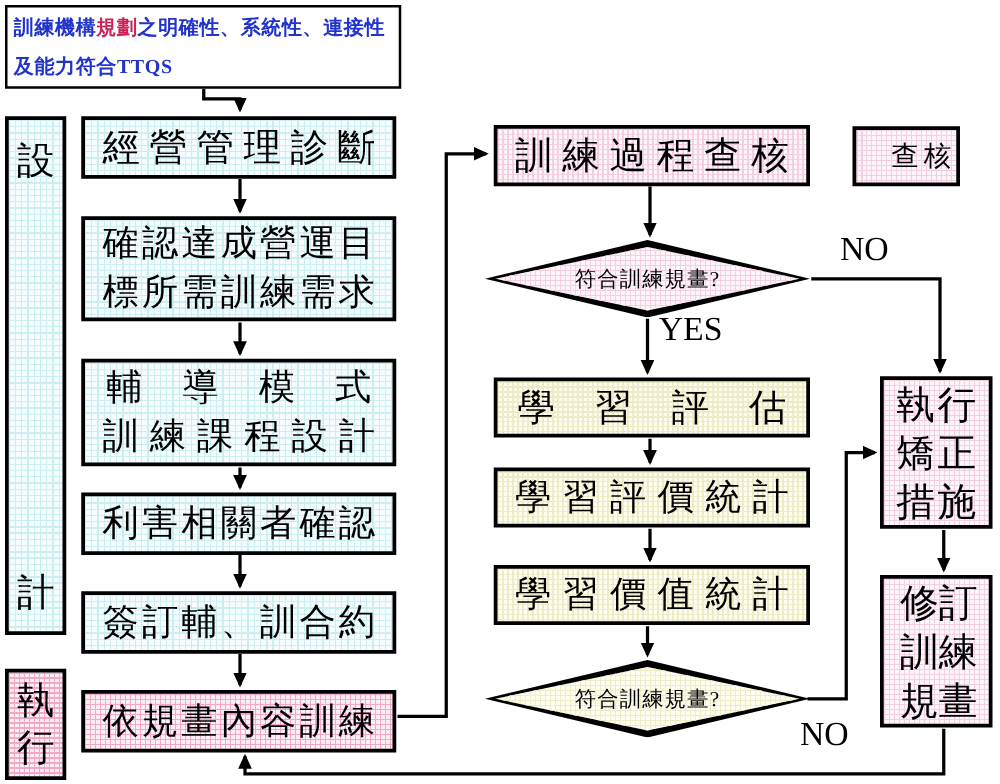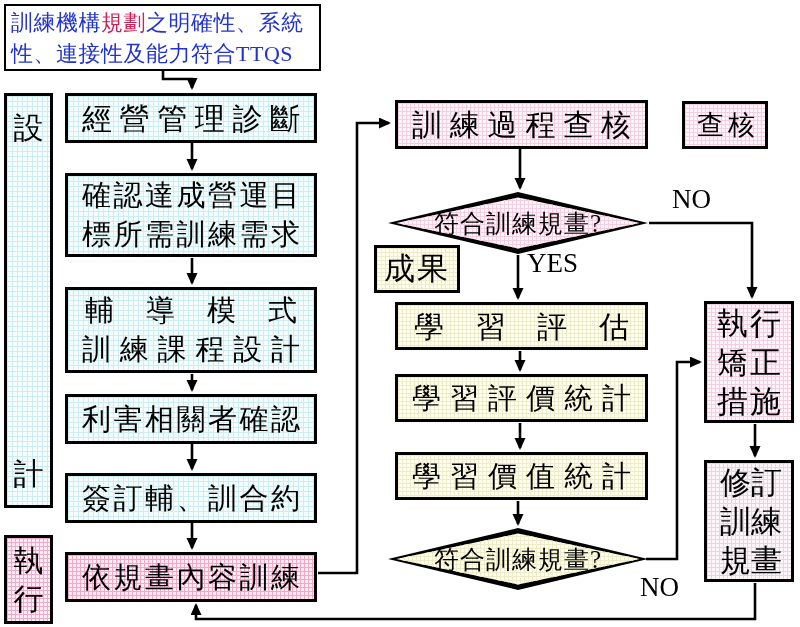--- a/index.html
+++ b/index.html
@@ -15,30 +15,30 @@
                      repeating-linear-gradient(to bottom,#f3cfe2 0 1px,transparent 1px 4px);}
   .grid-pink-strong{background-color:#fceef4;
     background-image:repeating-linear-gradient(to right,#f2a9c6 0 1px,transparent 1px 4px),
                      repeating-linear-gradient(to bottom,#f2a9c6 0 1px,transparent 1px 4px);}
   .grid-yellow{background-color:#fdfdf0;
     background-image:repeating-linear-gradient(to right,#eeebc8 0 1px,transparent 1px 4px),
                      repeating-linear-gradient(to bottom,#eeebc8 0 1px,transparent 1px 4px);}
   .line{font-size:29px;line-height:39px;}
   [data-dist]{display:flex;justify-content:space-between;align-items:center;}
   .pad14{padding-left:14px;padding-right:14px;}
-  .title-box{border:2px solid #000;background:#fff;font-size:22px;font-weight:normal;
+  .title-box{border:2px solid #000;background:#fff;font-size:16px;font-weight:bold;
              line-height:31px;padding:1px 5px;letter-spacing:0.5px;}
   .stage{font-size:30px;text-align:center;}
   .sans{font-family:Liberation Serif, serif;font-size:27px;}
   .diamond-border{position:absolute;inset:0;background:#000;
      clip-path:polygon(50% 0,100% 50%,50% 100%,0 50%);}
   .diamond-fill{position:absolute;inset:0;
      clip-path:polygon(50% 9%,96.8% 50%,50% 91%,3.2% 50%);}
   .diamond-text{position:absolute;inset:0;display:flex;align-items:center;justify-content:center;
-     font-size:25px;letter-spacing:1px;}
+     font-size:17px;letter-spacing:1px;}
   svg{position:absolute;left:0;top:0;pointer-events:none;}
   svg .c{fill:none;stroke:#000;stroke-width:2.6px;}
 </style>
 </head>
 <body>
 
 <div id="canvas">
 
   <svg width="800" height="627">
     <defs>
@@ -169,32 +169,29 @@
         <span>訓</span>
         <span>練</span>
         <span>過</span>
         <span>程</span>
         <span>查</span>
         <span>核</span>
       </div>
   </div>
 
   <div class="abs box grid-pink" style="left:682px;top:101px;width:86px;height:48px;">
-    <div style="font-size:27px;text-align:left;letter-spacing:4px;padding-left:12px;">查核</div>
+    <div style="font-size:22px;text-align:right;letter-spacing:4px;padding-left:12px;">查核</div>
   </div>
 
   <div class="abs" style="left:388px;top:192px;width:260px;height:62px;">
     <div class="diamond-border"></div>
     <div class="diamond-fill grid-pink"></div>
     <div class="diamond-text">符合訓練規畫?</div>
   </div>
 
-  <div class="abs box grid-yellow" style="left:374px;top:245px;width:86px;height:48px;">
-    <div style="font-size:31px;text-align:center;letter-spacing:2px;">成果</div>
-  </div>
 
   <div class="abs box grid-yellow" style="left:395px;top:302px;width:253px;height:48px;">
     <div class="line" style="font-size:30px;padding:0 16px;" data-dist="">
         <span>學</span>
         <span>習</span>
         <span>評</span>
         <span>估</span>
       </div>
   </div>
 

